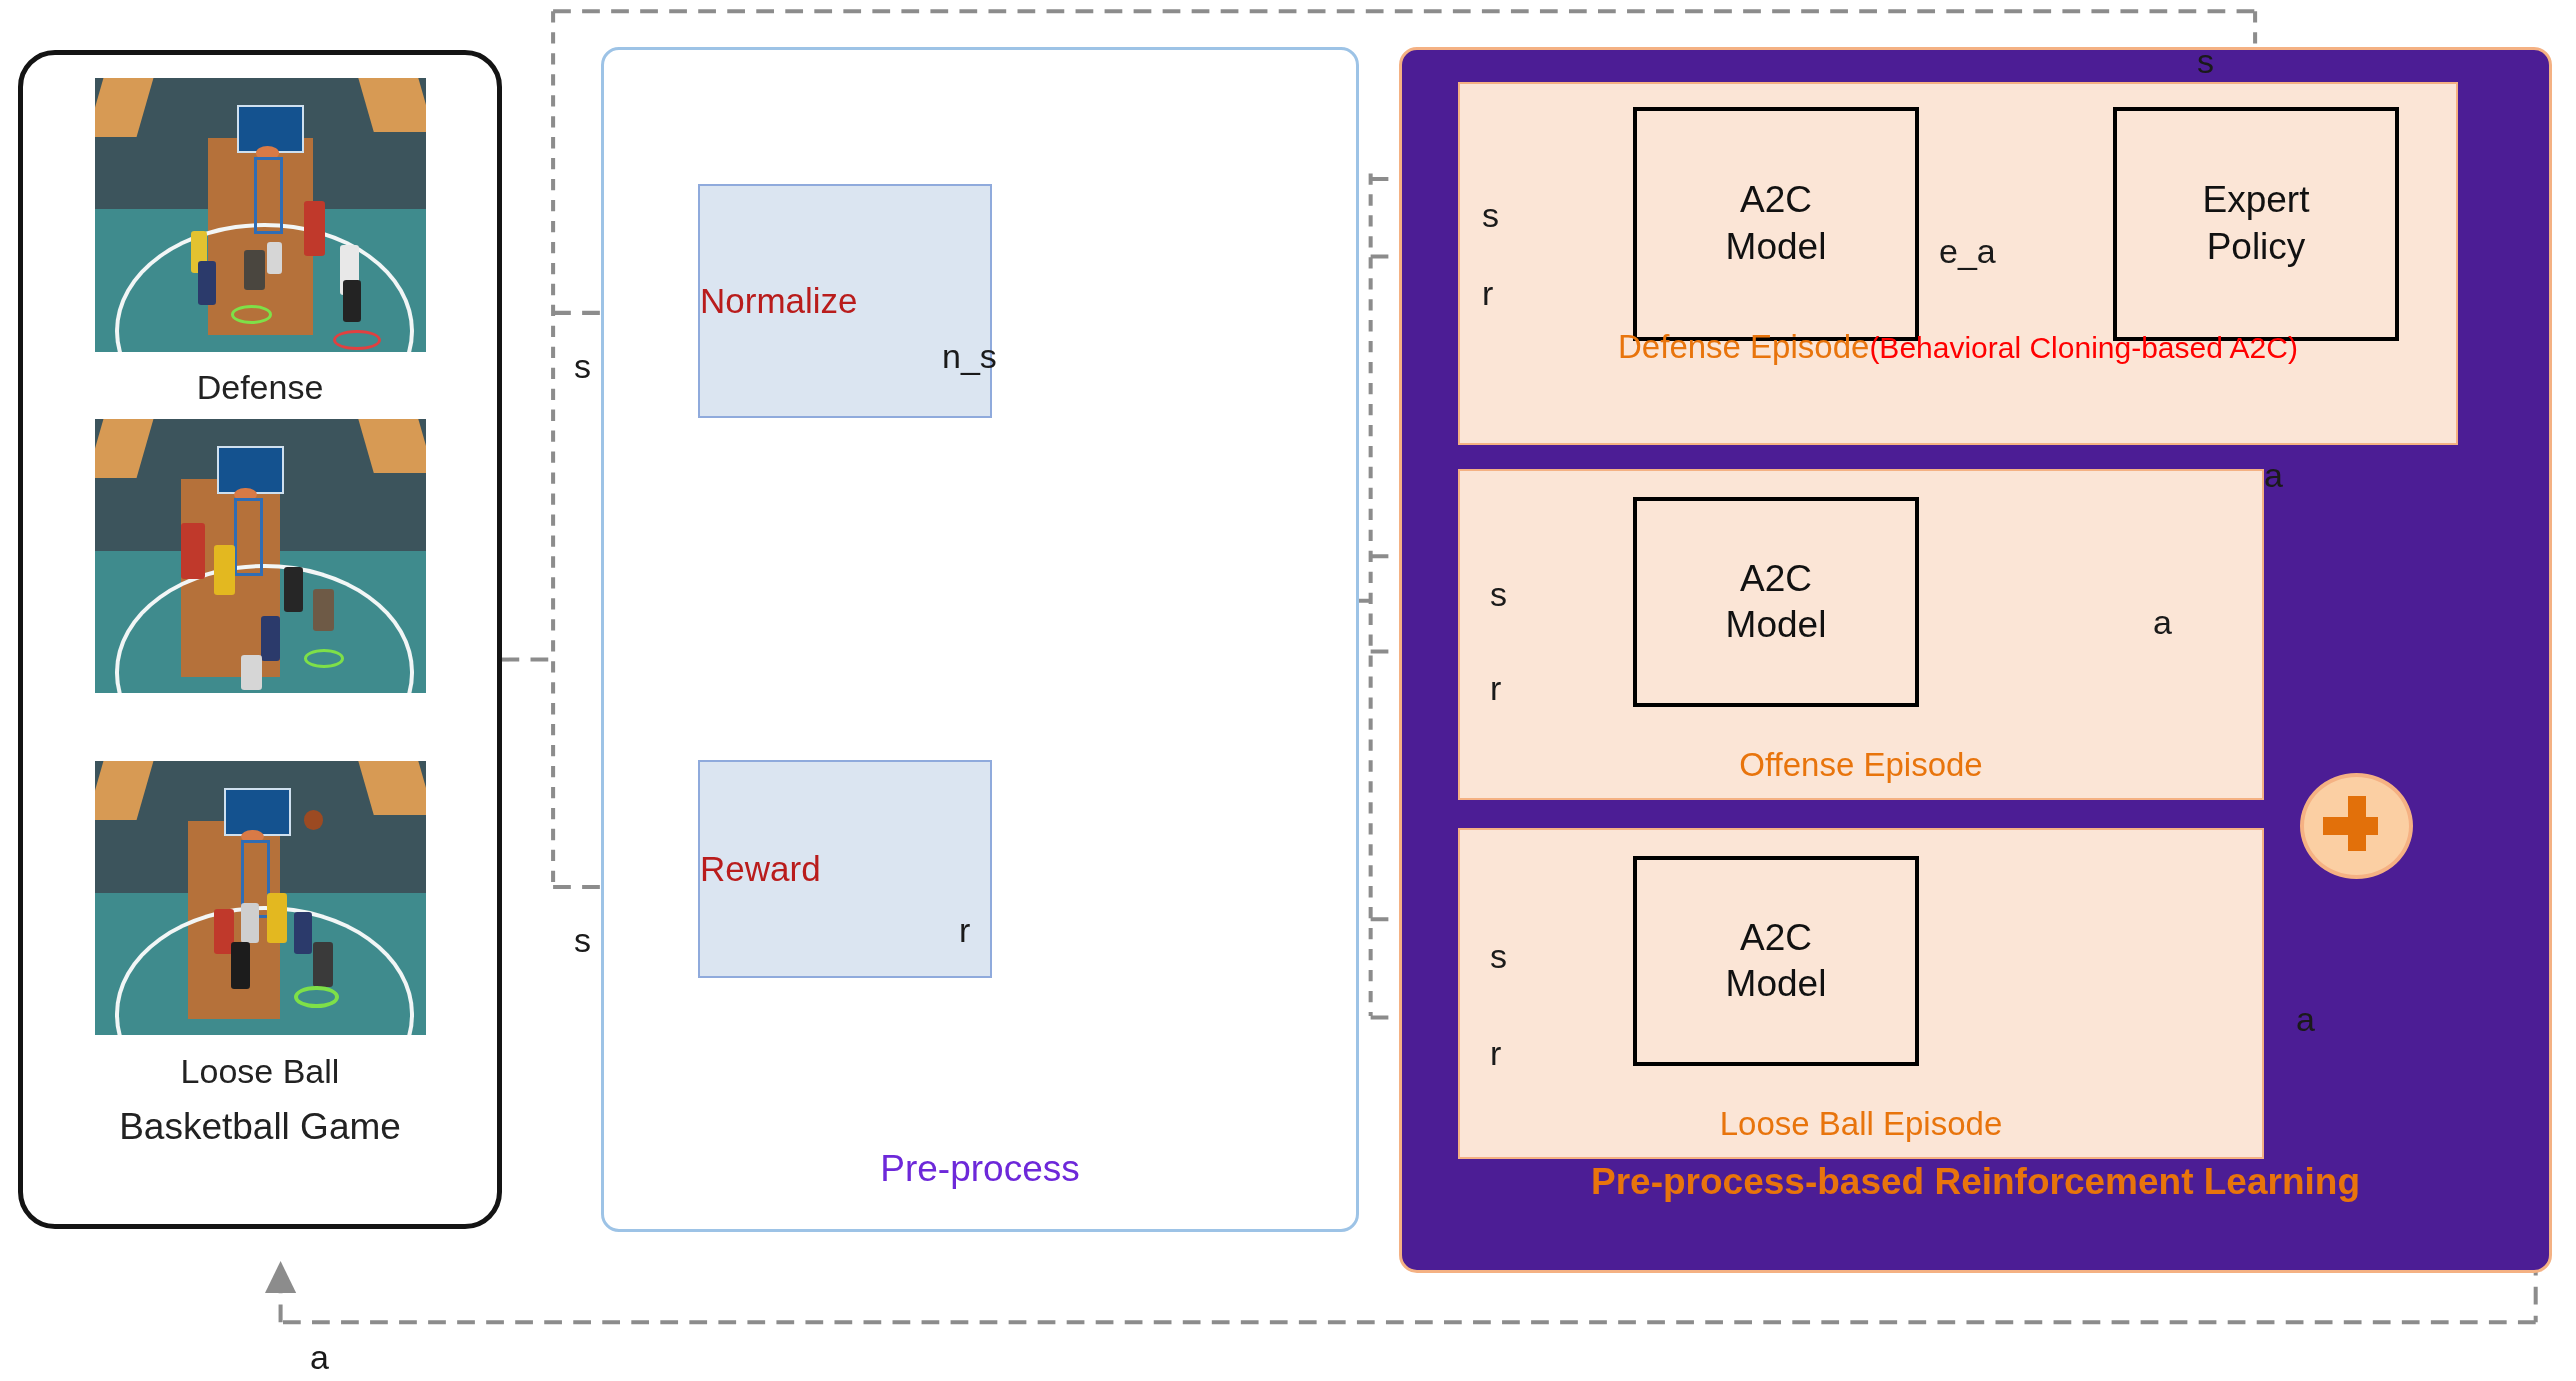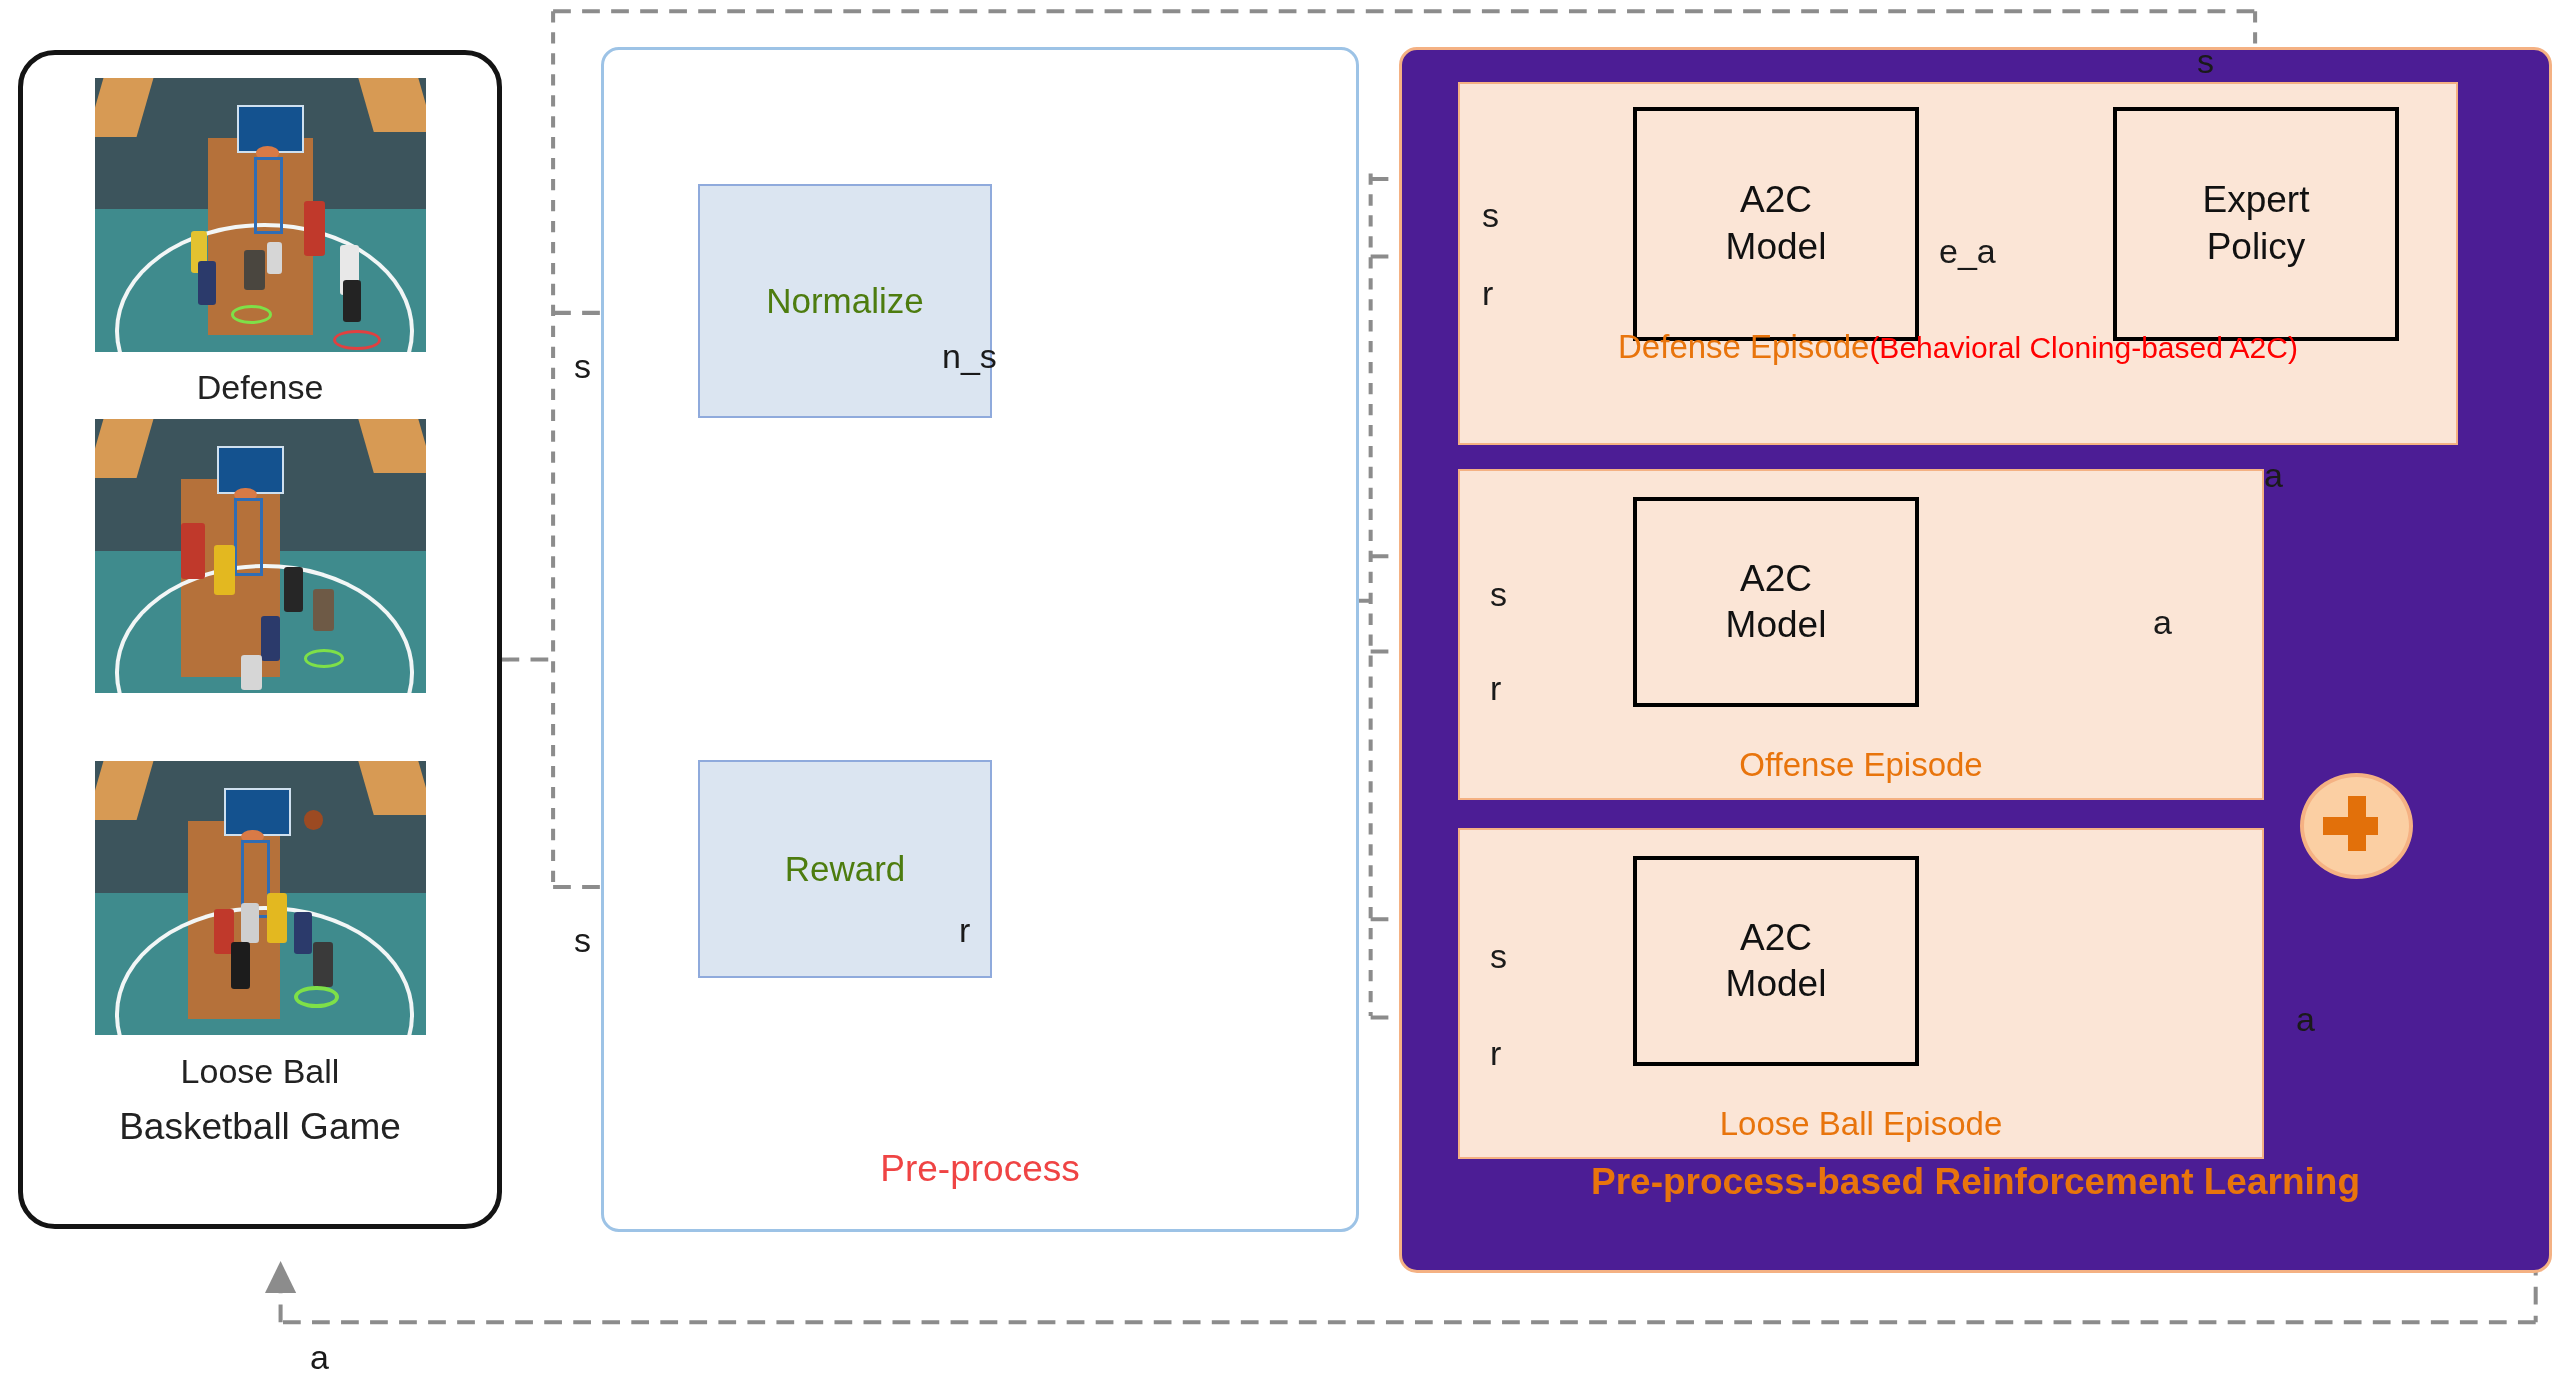--- a/index.html
+++ b/index.html
@@ -36,24 +36,24 @@
   .court .pole{position:absolute;left:48%;top:29%;width:7%;height:26%;
         border:3.2px solid #2f6db5;}
   .p{position:absolute;border-radius:3.2px;}
 
   
   .preproc-panel{
     position:absolute;left:601px;top:47px;width:758px;height:1185px;
     border:3.2px solid #9dc3e6;border-radius:18px;background:#fff;box-sizing:border-box;
   }
   .blue-box{position:absolute;background:#dbe5f1;border:2.4px solid #8faadc;
-        display:flex;align-items:center;justify-content:center;text-align:center;
-        color:#4d7c0f;font-size:35px;line-height:1.18;}
+        display:flex;align-items:center;justify-content:flex-start;text-align:center;
+        color:#b91c1c;font-size:35px;line-height:1.18;}
   .panel-title{position:absolute;font-size:37px;text-align:center;width:100%;}
-  .title-blue{color:#ef4444;}
+  .title-blue{color:#6d28d9;}
 
   
   .rl-panel{
     position:absolute;left:1399px;top:47px;width:1153px;height:1226px;
     border:3.2px solid #f4b183;border-radius:18px;background:#4c1d95;box-sizing:border-box;
   }
   .episode{position:absolute;background:#fbe5d6;border:2.4px solid #f4b183;box-sizing:border-box;}
   .ep-label{position:absolute;bottom:9.7px;left:0;width:100%;text-align:center;
         font-size:33px;color:#e8740c;white-space:nowrap;}
   .ep-label .red{color:#ff0000;font-size:30px;}

